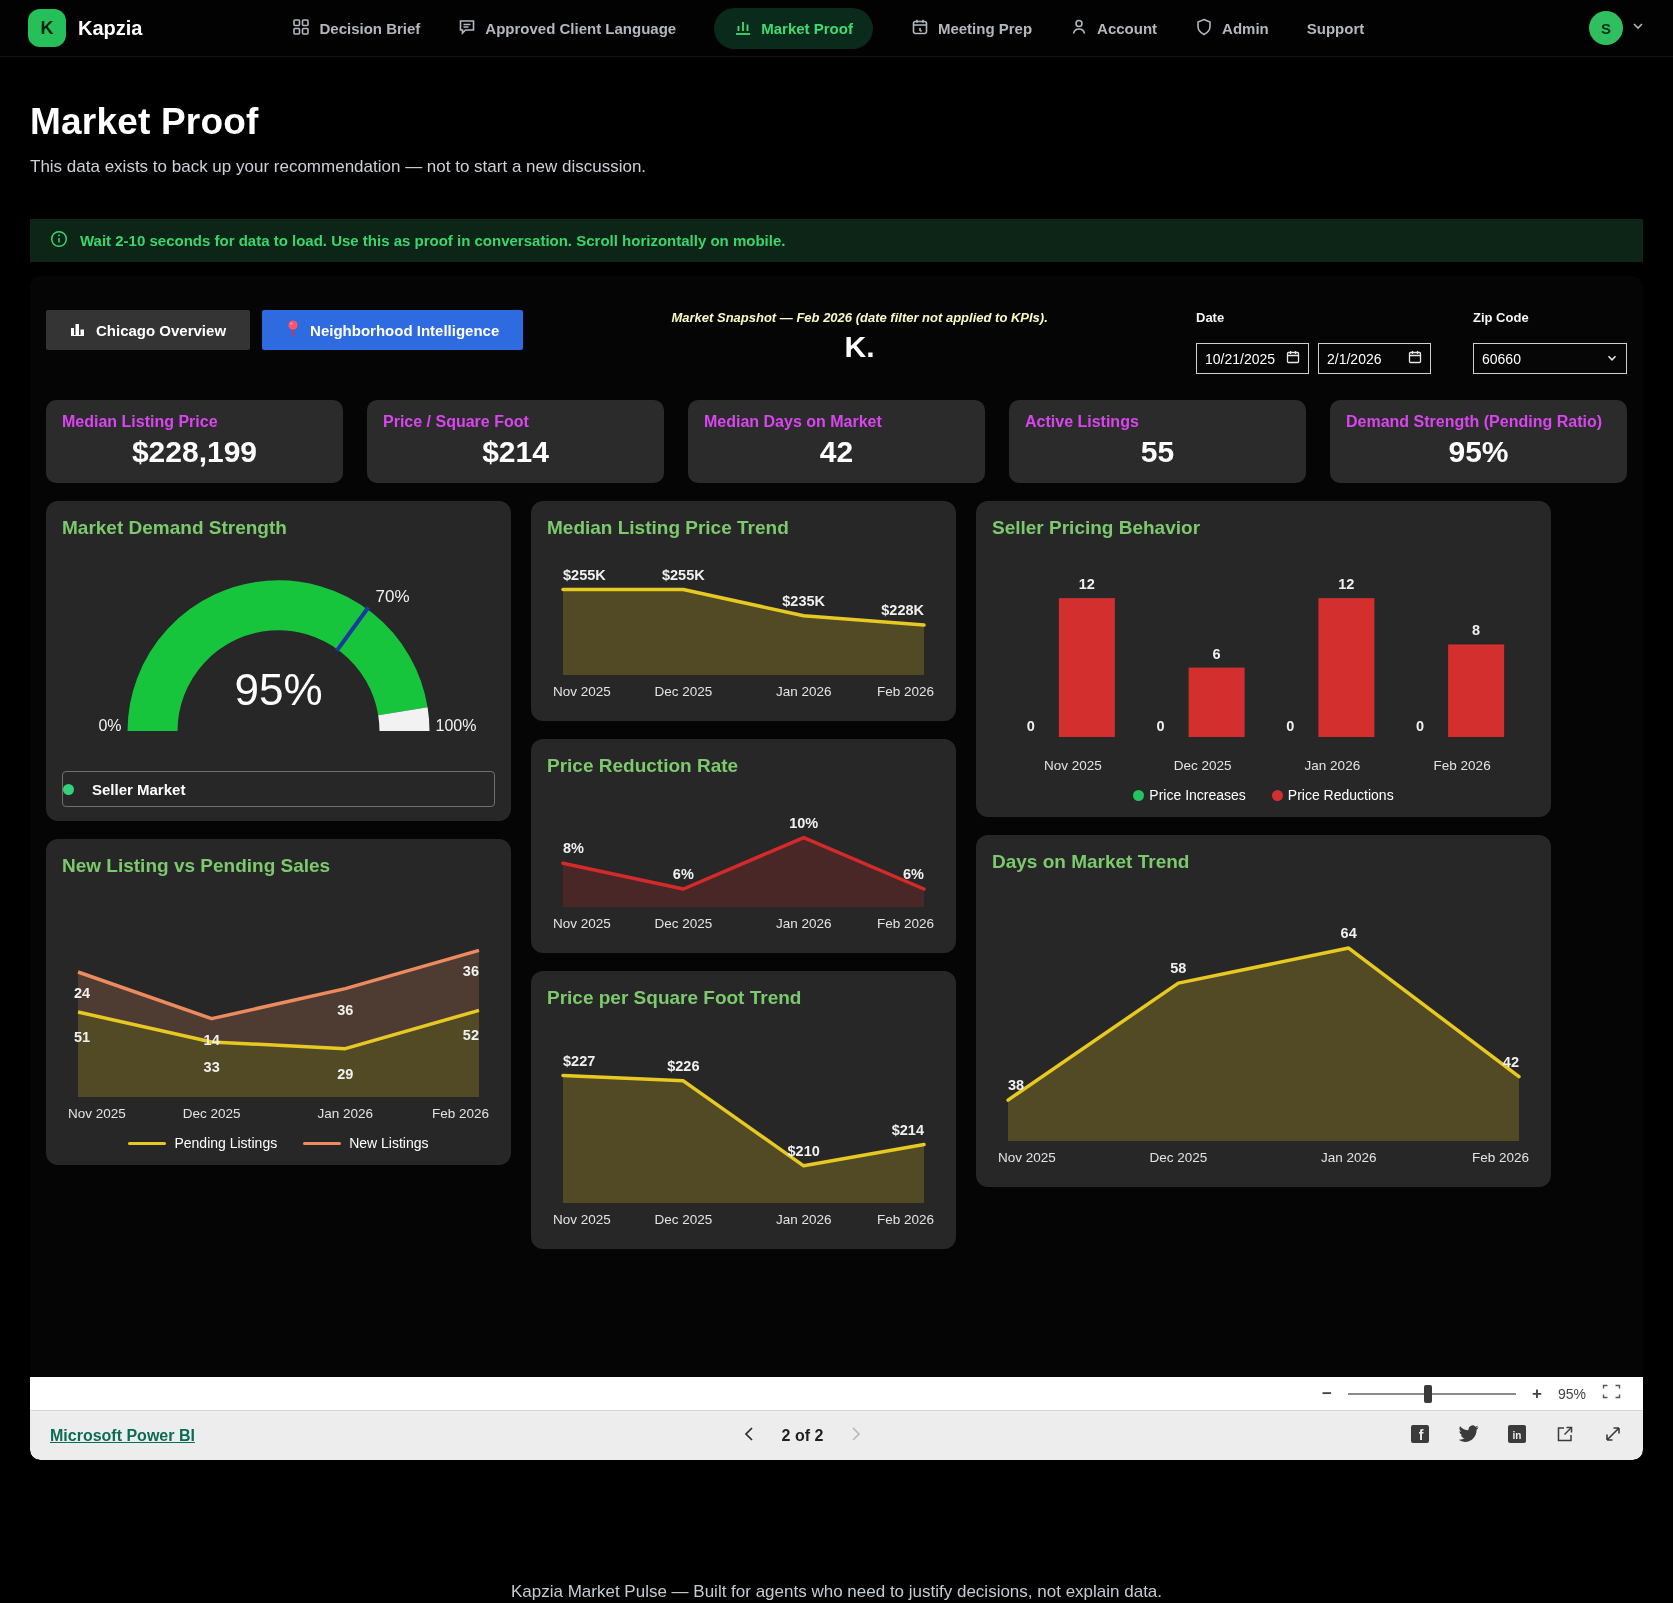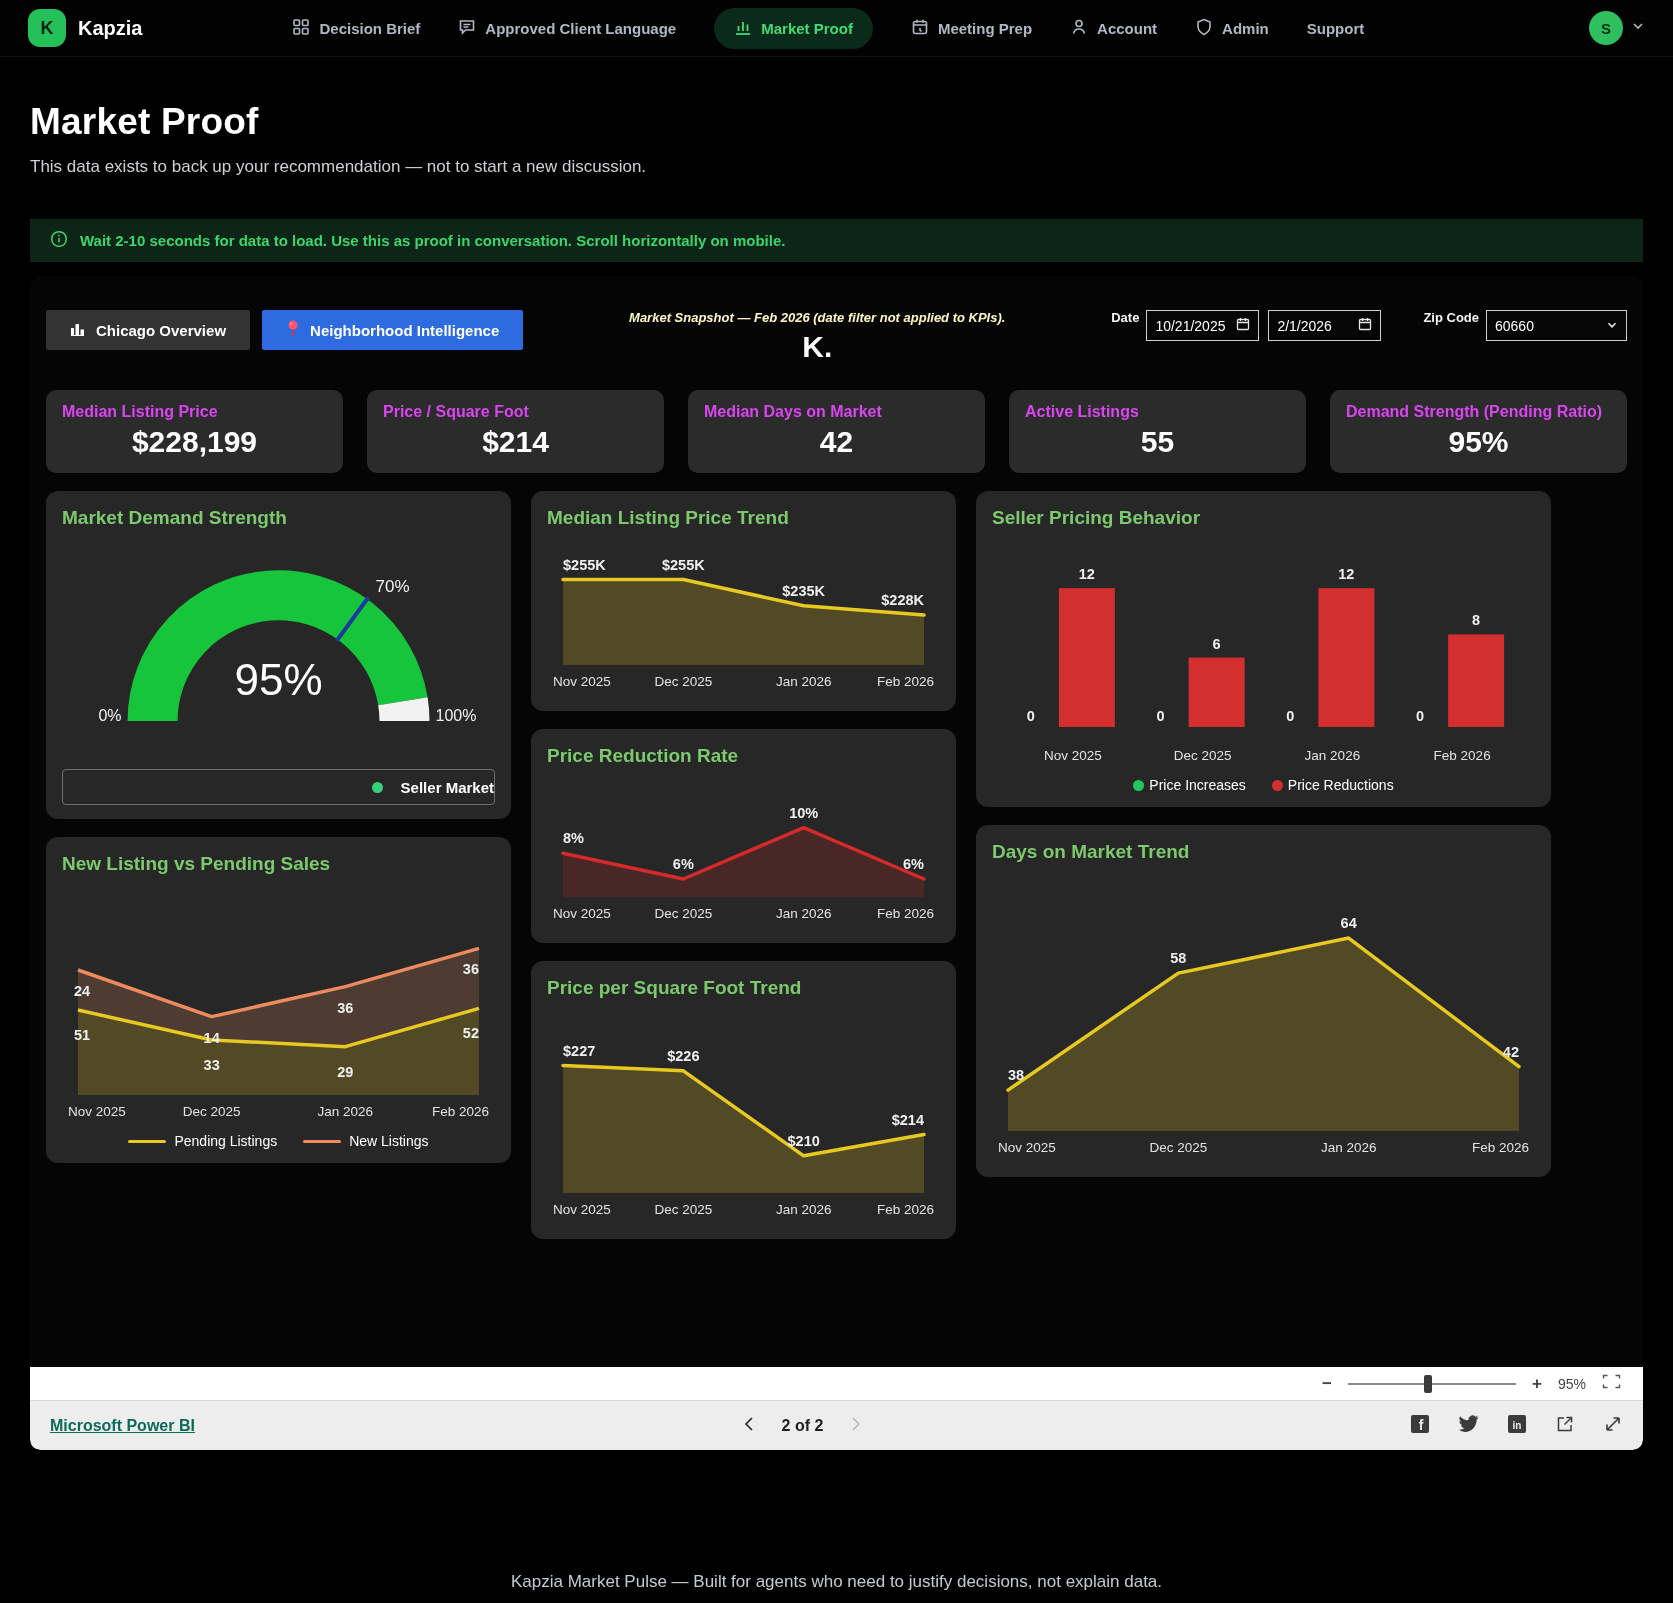--- a/index.html
+++ b/index.html
@@ -31,40 +31,40 @@
   .report { padding:16px 16px 0; }
 
   .report-head { display:flex; align-items:flex-start; margin-top:18px; }
   .tabs { display:flex; gap:12px; }
   .tab { display:flex; align-items:center; gap:10px; font-size:15px; font-weight:600; color:#fff; padding:10px 24px; background:#343434; border-radius:2px; cursor:pointer; }
   .tab.active { background:#2e6be0; }
   .snapshot { flex:1; display:flex; flex-direction:column; align-items:center; }
   .snapshot-caption { font-size:13px; font-style:italic; font-weight:600; color:#fef9c3; }
   .snapshot-mark { font-size:30px; font-weight:bold; margin-top:5px; }
   .filters { display:flex; gap:42px; }
-  .fgroup { display:flex; flex-direction:row; gap:7px; }
+  .fgroup { display:flex; flex-direction:column; gap:18px; }
   .flabel { font-size:13px; font-weight:bold; color:#f5f5f5; }
   .frow { display:flex; gap:9px; }
   .dinput, .fselect { height:31px; border:1px solid #cfcfcf; background:#060606; color:#fff; font-size:14px; display:flex; align-items:center; justify-content:space-between; padding:0 8px; cursor:pointer; }
   .dinput { width:113px; }
-  .fselect { width:141px; }
+  .fselect { width:154px; }
 
   
   .kpis { display:flex; gap:24px; margin-top:26px; }
   .kpi { flex:1; background:#2b2b2b; border-radius:10px; padding:13px 16px 14px; }
   .kpi-label { color:#d946ef; font-size:16px; font-weight:bold; }
   .kpi-value { text-align:center; font-size:30px; font-weight:bold; margin-top:4px; }
 
   
   .charts { display:grid; grid-template-columns:465px 425px 575px; gap:20px; margin-top:18px; align-items:start; }
   .col { display:flex; flex-direction:column; gap:18px; }
   .card { background:#272727; border-radius:12px; padding:16px 16px 14px; }
   .card-title { color:#7dc96e; font-size:19px; font-weight:bold; margin-bottom:6px; }
   svg text { font-family:"Liberation Sans", sans-serif; }
-  .gauge-legend { border:1px solid #6f6f6f; border-radius:4px; height:36px; margin-top:18px; display:flex; align-items:center; justify-content:flex-end; gap:18px; font-size:15px; font-weight:bold; }
+  .gauge-legend { border:1px solid #6f6f6f; border-radius:4px; height:36px; margin-top:10px; display:flex; align-items:center; justify-content:flex-start; gap:18px; font-size:15px; font-weight:bold; }
   .dot { width:11px; height:11px; border-radius:50%; display:inline-block; }
   .chart-legend { display:flex; justify-content:center; align-items:center; gap:26px; margin-top:6px; font-size:14px; }
   .swatch-line { width:38px; height:3px; border-radius:2px; display:inline-block; margin-right:8px; vertical-align:middle; }
   .legend-item { display:flex; align-items:center; }
   .legend-item .dot { margin-right:5px; }
 
   .report-filler { height:128px; }
 
   
   .zoombar { background:#ffffff; height:33px; display:flex; align-items:center; justify-content:flex-end; gap:16px; padding:0 22px; }

